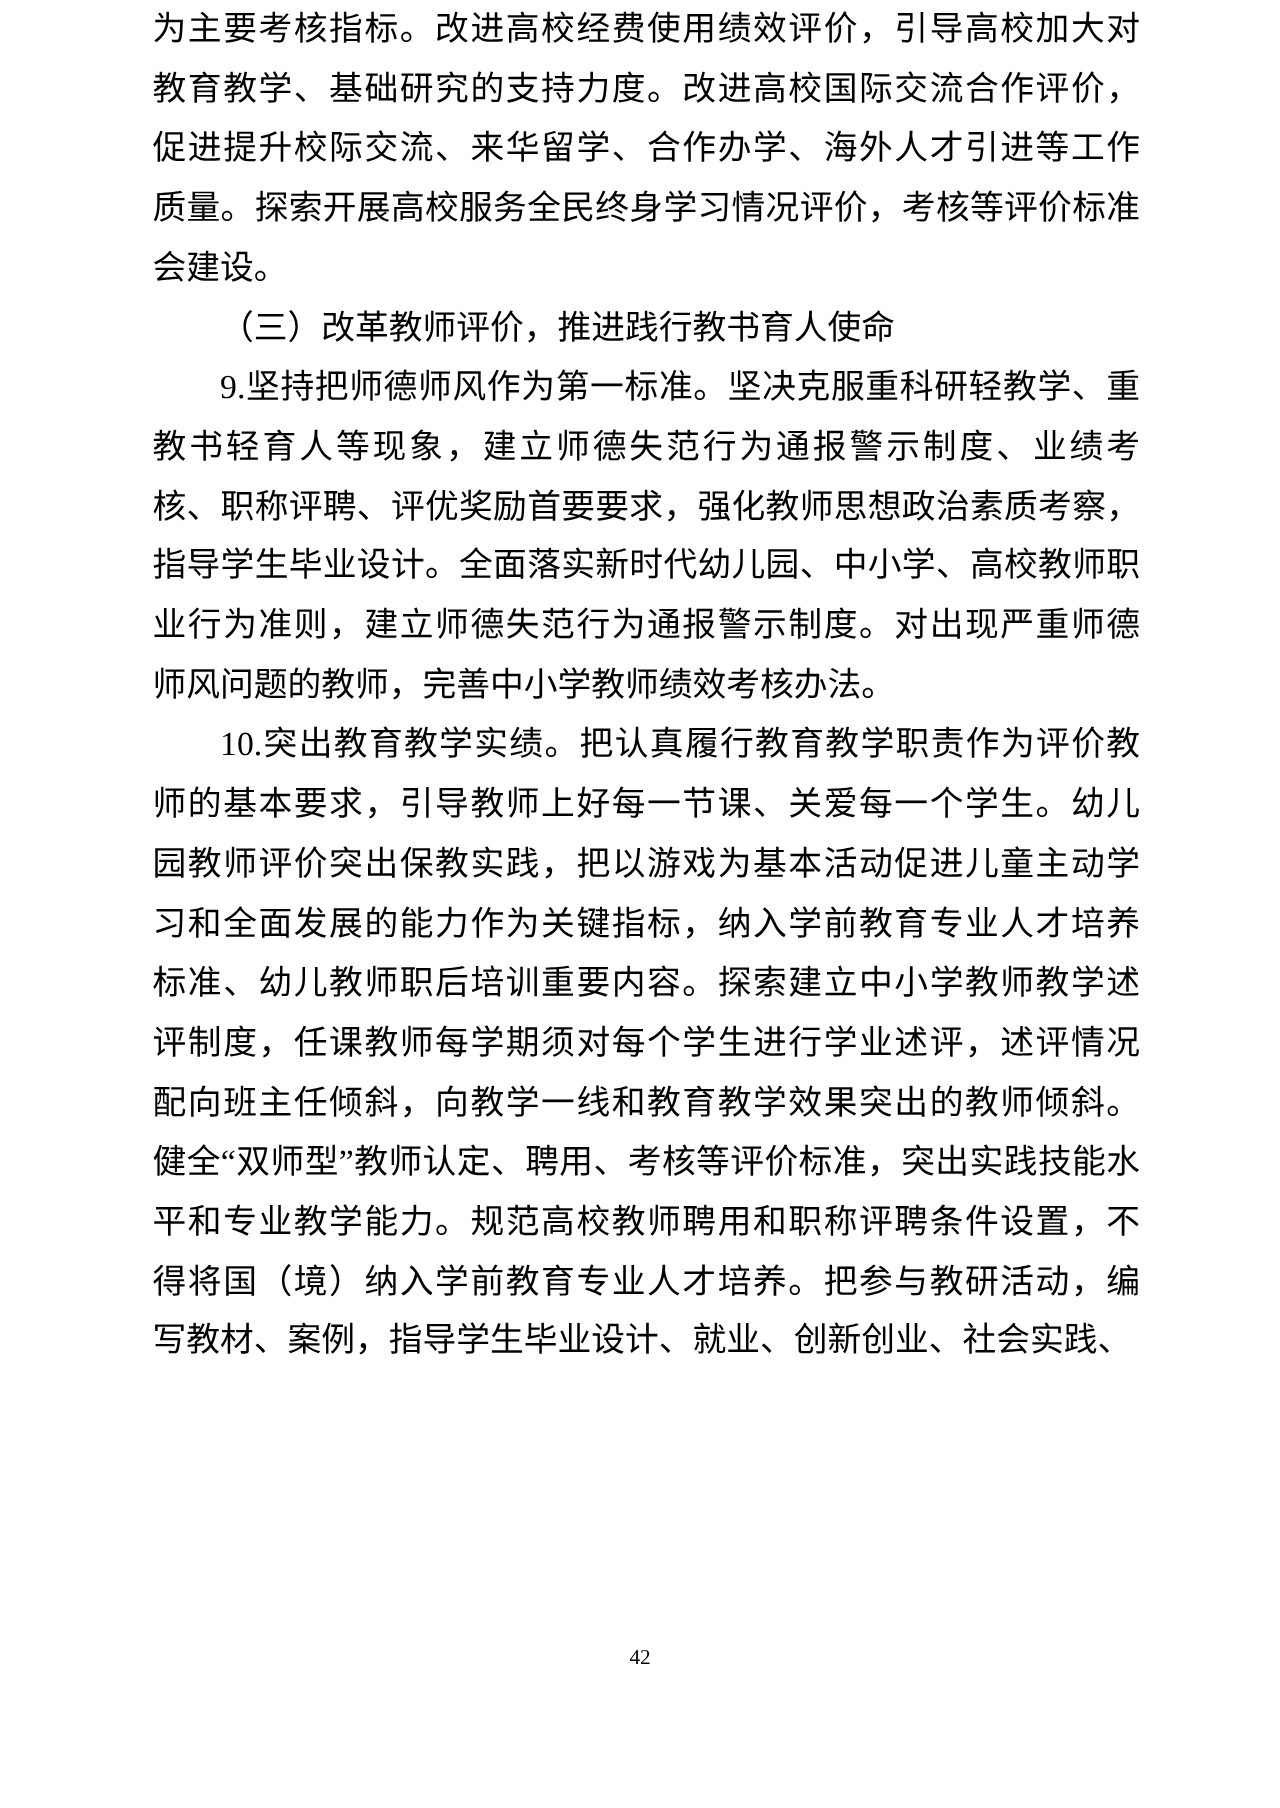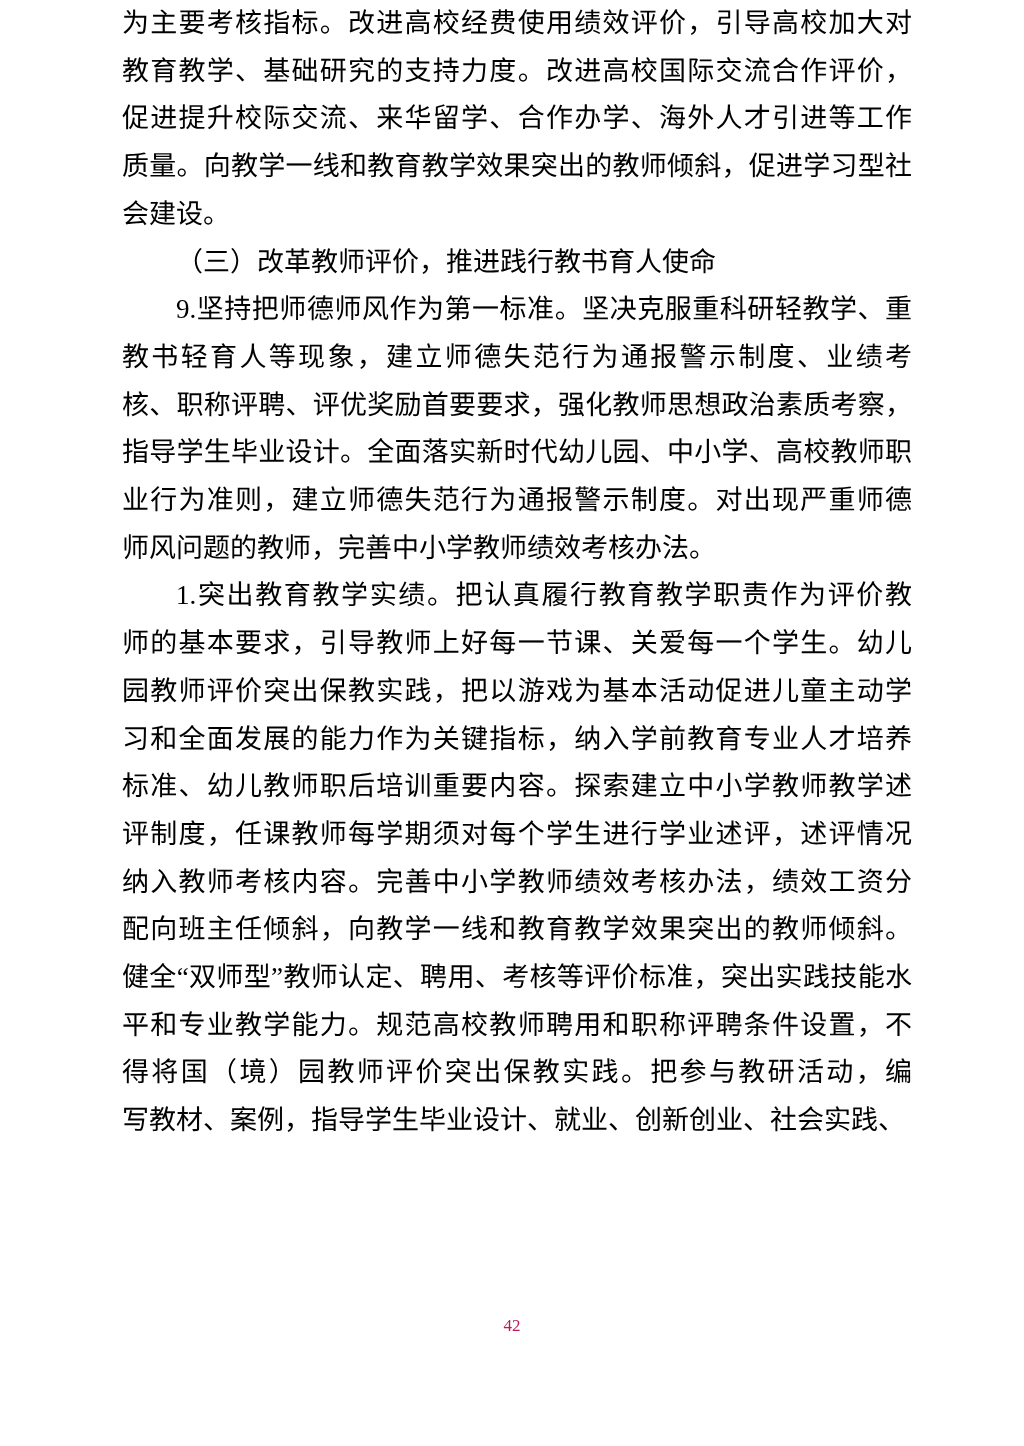--- a/index.html
+++ b/index.html
@@ -34,55 +34,54 @@
   .line.last { text-align-last: left; }
   .line.ind  { padding-left: 2em; }
   .footer {
     position: absolute;
     top: 1316px;
     left: 0;
     width: 100%;
     text-align: center;
     font-size: 17px;
     line-height: 20px;
-    color: #be185d;
+    color: #000000;
   }
 </style>
 </head>
 <body>
 
 <div class="page">
   <div class="text-body">
     <div class="para">
         <div class="line">为主要考核指标。改进高校经费使用绩效评价，引导高校加大对</div>
         <div class="line">教育教学、基础研究的支持力度。改进高校国际交流合作评价，</div>
         <div class="line">促进提升校际交流、来华留学、合作办学、海外人才引进等工作</div>
-        <div class="line">质量。向教学一线和教育教学效果突出的教师倾斜，促进学习型社</div>
+        <div class="line">质量。探索开展高校服务全民终身学习情况评价，考核等评价标准</div>
         <div class="line last">会建设。</div>
       </div>
     <div class="para">
         <div class="line last ind">（三）改革教师评价，推进践行教书育人使命</div>
       </div>
     <div class="para">
         <div class="line ind">9.坚持把师德师风作为第一标准。坚决克服重科研轻教学、重</div>
         <div class="line">教书轻育人等现象，建立师德失范行为通报警示制度、业绩考</div>
         <div class="line">核、职称评聘、评优奖励首要要求，强化教师思想政治素质考察，</div>
         <div class="line">指导学生毕业设计。全面落实新时代幼儿园、中小学、高校教师职</div>
         <div class="line">业行为准则，建立师德失范行为通报警示制度。对出现严重师德</div>
         <div class="line last">师风问题的教师，完善中小学教师绩效考核办法。</div>
       </div>
     <div class="para">
-        <div class="line ind">1.突出教育教学实绩。把认真履行教育教学职责作为评价教</div>
+        <div class="line ind">10.突出教育教学实绩。把认真履行教育教学职责作为评价教</div>
         <div class="line">师的基本要求，引导教师上好每一节课、关爱每一个学生。幼儿</div>
         <div class="line">园教师评价突出保教实践，把以游戏为基本活动促进儿童主动学</div>
         <div class="line">习和全面发展的能力作为关键指标，纳入学前教育专业人才培养</div>
         <div class="line">标准、幼儿教师职后培训重要内容。探索建立中小学教师教学述</div>
         <div class="line">评制度，任课教师每学期须对每个学生进行学业述评，述评情况</div>
-        <div class="line">纳入教师考核内容。完善中小学教师绩效考核办法，绩效工资分</div>
         <div class="line">配向班主任倾斜，向教学一线和教育教学效果突出的教师倾斜。</div>
         <div class="line">健全“双师型”教师认定、聘用、考核等评价标准，突出实践技能水</div>
         <div class="line">平和专业教学能力。规范高校教师聘用和职称评聘条件设置，不</div>
-        <div class="line">得将国（境）园教师评价突出保教实践。把参与教研活动，编</div>
+        <div class="line">得将国（境）纳入学前教育专业人才培养。把参与教研活动，编</div>
         <div class="line last">写教材、案例，指导学生毕业设计、就业、创新创业、社会实践、</div>
       </div>
   </div>
   <div class="footer">42</div>
 </div>
 
 </body></html>

